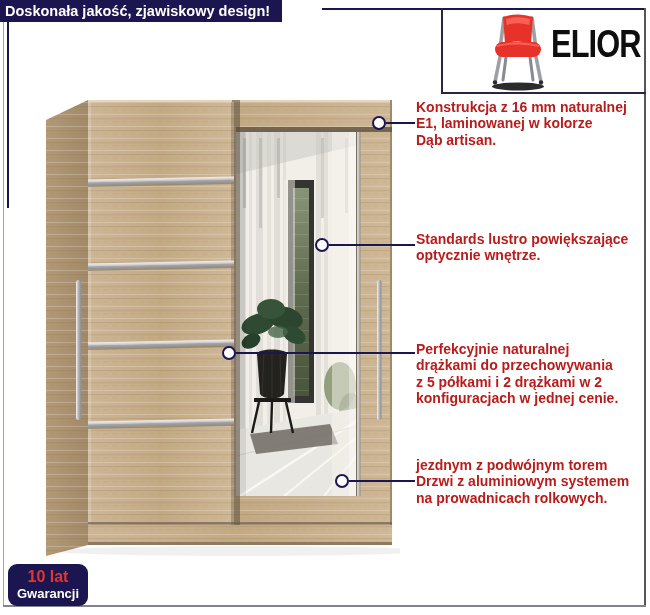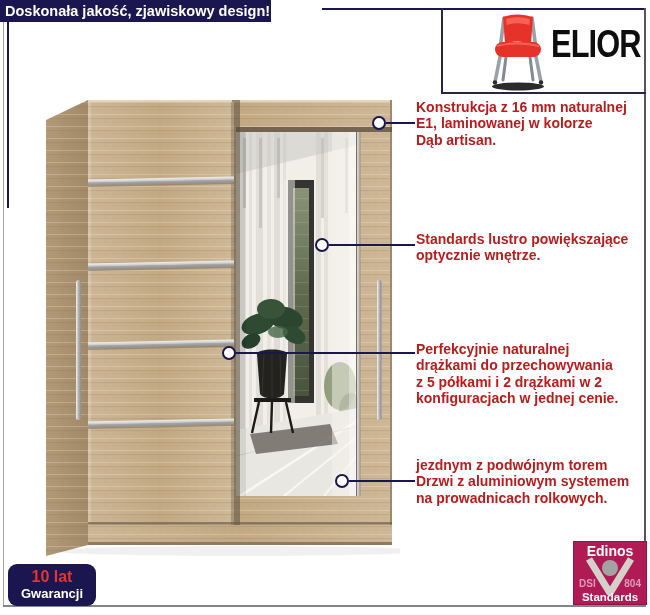--- a/index.html
+++ b/index.html
@@ -7,35 +7,35 @@
          font-family:"Liberation Sans",sans-serif;}
   
   .frame{position:absolute;background:#8d8d95;}
   .line-top{left:322px;top:8px;width:323px;height:2px;background:#1b1550;}
   .line-left-gray{left:3px;top:11px;width:1px;height:595px;background:#a2a2a8;}
   .line-left-navy{left:7px;top:22px;width:2px;height:186px;background:#1b1550;}
   .line-right{left:644px;top:8px;width:2px;height:599px;background:#55555f;}
   .line-bottom{left:3px;top:605px;width:643px;height:2px;background:#83838b;}
   
   .banner{position:absolute;left:0;top:0;height:22px;background:#1b1550;color:#fff;
-          font-size:14.5px;font-weight:700;line-height:22px;padding:0 1px 0 5px;white-space:nowrap;}
+          font-size:14.5px;font-weight:700;line-height:22px;padding:0 12px 0 5px;white-space:nowrap;}
   
   .logo-left{position:absolute;left:441px;top:8px;width:2px;height:85px;background:#2a2545;}
   .logo-bottom{position:absolute;left:441px;top:92px;width:205px;height:2px;background:#2a2545;}
   .chair{position:absolute;left:488px;top:12px;}
   .brand{position:absolute;left:551px;top:24px;font-size:35px;font-weight:800;color:#0e0e0e;
          letter-spacing:-1px;transform:scale(.88,1.12);transform-origin:left center;}
   
   .ann{position:absolute;left:416px;color:#b91c1c;font-size:14px;font-weight:700;}
   .ann-line{white-space:nowrap;line-height:16.3px;}
   .callout-line{position:absolute;height:2px;background:#1b1550;}
   .dot{position:absolute;width:10px;height:10px;border:2.6px solid #1b1550;border-radius:50%;
        background:#fff;}
   
-  .warranty{position:absolute;left:8px;top:564px;width:88px;height:42px;background:#1b1550;
+  .warranty{position:absolute;left:8px;top:564px;width:80px;height:42px;background:#1b1550;
             border-radius:9px;text-align:center;}
   .warranty .years{color:#e2372d;font-size:16px;font-weight:800;margin-top:3px;line-height:19px;}
   .warranty .label{color:#fff;font-size:13px;font-weight:700;line-height:16px;}
   
   .standards{position:absolute;left:573px;top:541px;width:74px;height:64px;background:#b11b55;
              border:1px solid #921344;box-sizing:border-box;}
   .standards .title{position:absolute;top:1px;left:0;right:0;text-align:center;color:#fff;
                     font-size:14px;font-weight:800;}
   .standards .vmark{position:absolute;left:9px;top:15px;}
   .standards .dsi{position:absolute;left:5px;bottom:15px;color:#dc9cb8;font-size:10px;font-weight:800;}
@@ -237,24 +237,14 @@
     <div class="ann-line">jezdnym z podwójnym torem</div>
     <div class="ann-line">Drzwi z aluminiowym systemem</div>
     <div class="ann-line">na prowadnicach rolkowych.</div>
   </div>
 
   <div class="warranty">
     <div class="years">10 lat</div>
     <div class="label">Gwarancji</div>
   </div>
 
-  <div class="standards">
-    <div class="title">Edinos</div>
-    <svg class="vmark" width="54" height="38" viewBox="0 0 54 38">
-      <path d="M6,2 L27,36 L48,2" stroke="#d4d1cb" stroke-width="7" fill="none"></path>
-      <circle cx="27" cy="11" r="8" fill="#a3a3a3"></circle>
-    </svg>
-    <div class="dsi">DSI</div>
-    <div class="num">804</div>
-    <div class="bottom">Standards</div>
-  </div>
 
 </div>
 
 </body></html>

